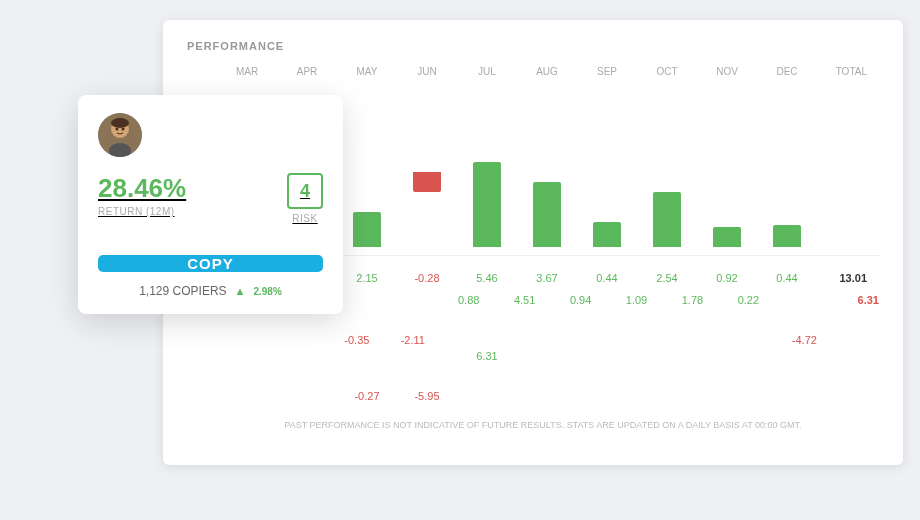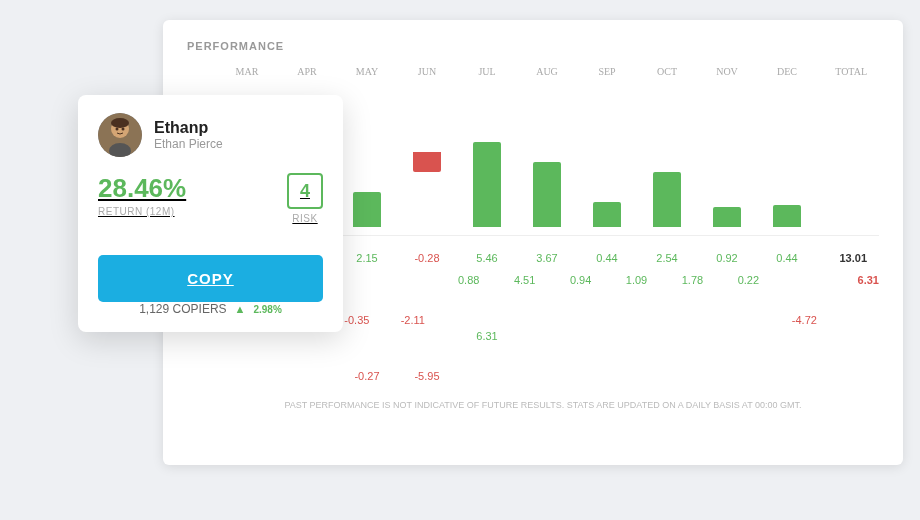--- a/index.html
+++ b/index.html
@@ -43,23 +43,22 @@
     }
 
     
     .chart-area {
       margin-left: 20px;
     }
 
     .month-labels {
       display: flex;
       gap: 0;
-      margin-bottom: 0;
+      margin-bottom: 20px;
       margin-left: 10px;
-      font-family: Liberation Serif, serif;
     }
 
     .month-label {
       font-size: 10px;
       color: #aaa;
       width: 60px;
       text-align: center;
     }
 
     .total-label {
@@ -239,30 +238,30 @@
 
     .risk-label {
       font-size: 10px;
       color: #aaa;
       letter-spacing: 0.5px;
       margin-top: 4px;
     }
 
     .copy-button {
       width: 100%;
-      padding: 15px;
+      padding: 0;
       background: #1baee1;
       color: #fff;
       border: none;
       border-radius: 5px;
       font-size: 15px;
       font-weight: 700;
       letter-spacing: 1px;
       cursor: pointer;
-      text-decoration: underline;
+      margin-bottom: 12px;
     }
 
     .copiers-row {
       display: flex;
       align-items: center;
       gap: 8px;
       justify-content: center;
     }
 
     .copiers-count {
@@ -410,24 +409,20 @@
 
           <ellipse cx="22" cy="10" rx="9" ry="5" fill="#4a3020"></ellipse>
 
           <ellipse cx="22" cy="38" rx="11" ry="8" fill="#555"></ellipse>
 
           <circle cx="19" cy="16" r="1.5" fill="#4a3020"></circle>
           <circle cx="25" cy="16" r="1.5" fill="#4a3020"></circle>
           <path d="M19 20 Q22 22 25 20" stroke="#4a3020" stroke-width="1" fill="none"></path>
         </svg>
       </div>
-      <div class="user-info">
-        <div class="username">Ethanp</div>
-        <div class="full-name">Ethan Pierce</div>
-      </div>
     </div>
 
     <div class="stats-row">
       <div class="return-block">
         <div class="return-value">28.46%</div>
         <div class="return-label">RETURN (12M)</div>
       </div>
       <div class="risk-block">
         <div class="risk-badge">4</div>
         <div class="risk-label">RISK</div>

